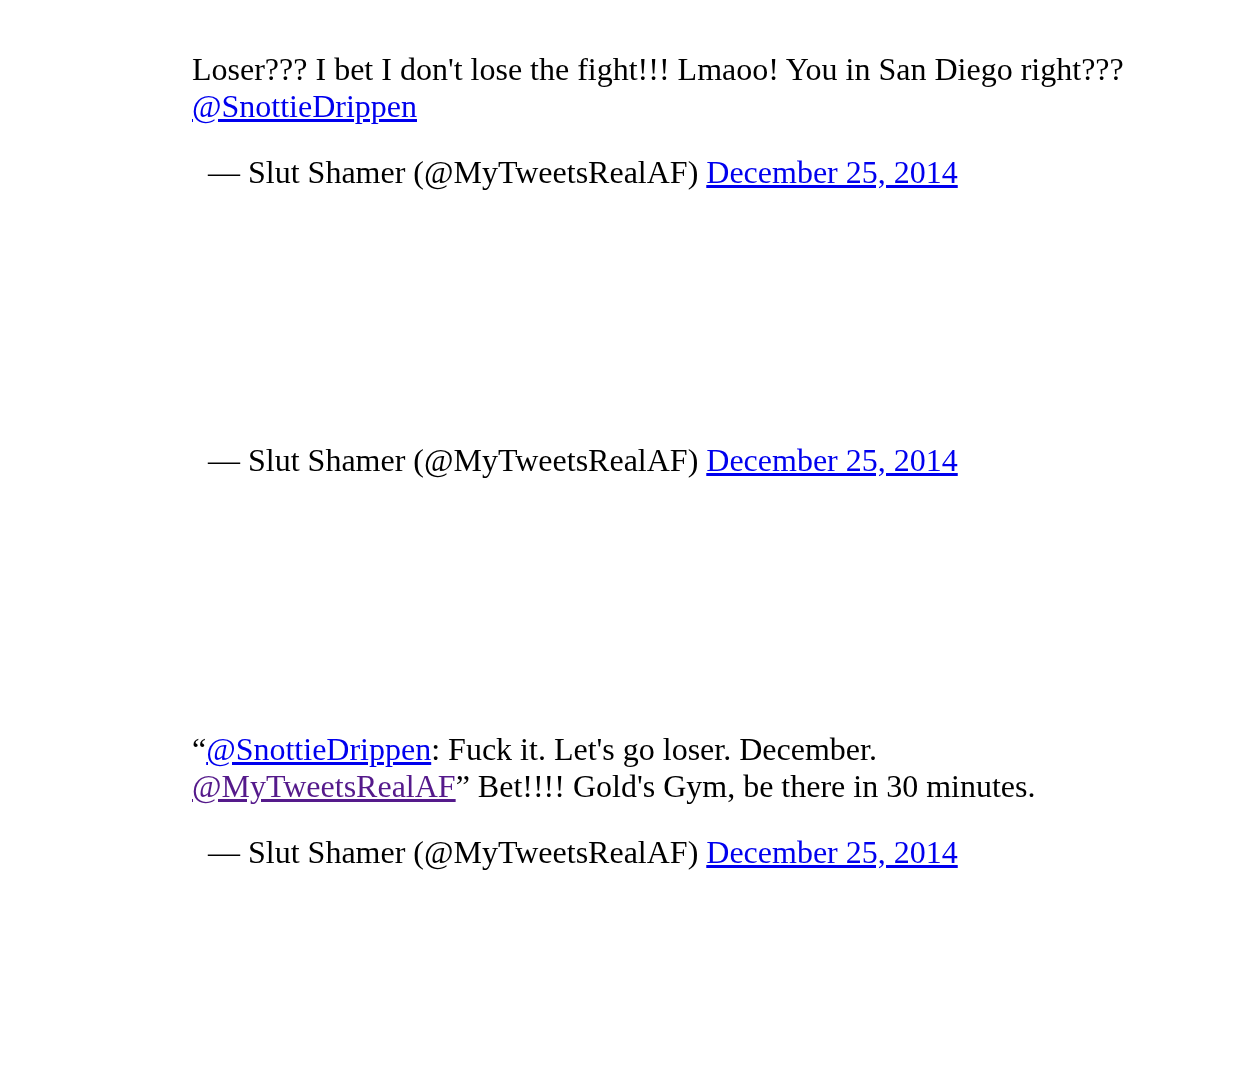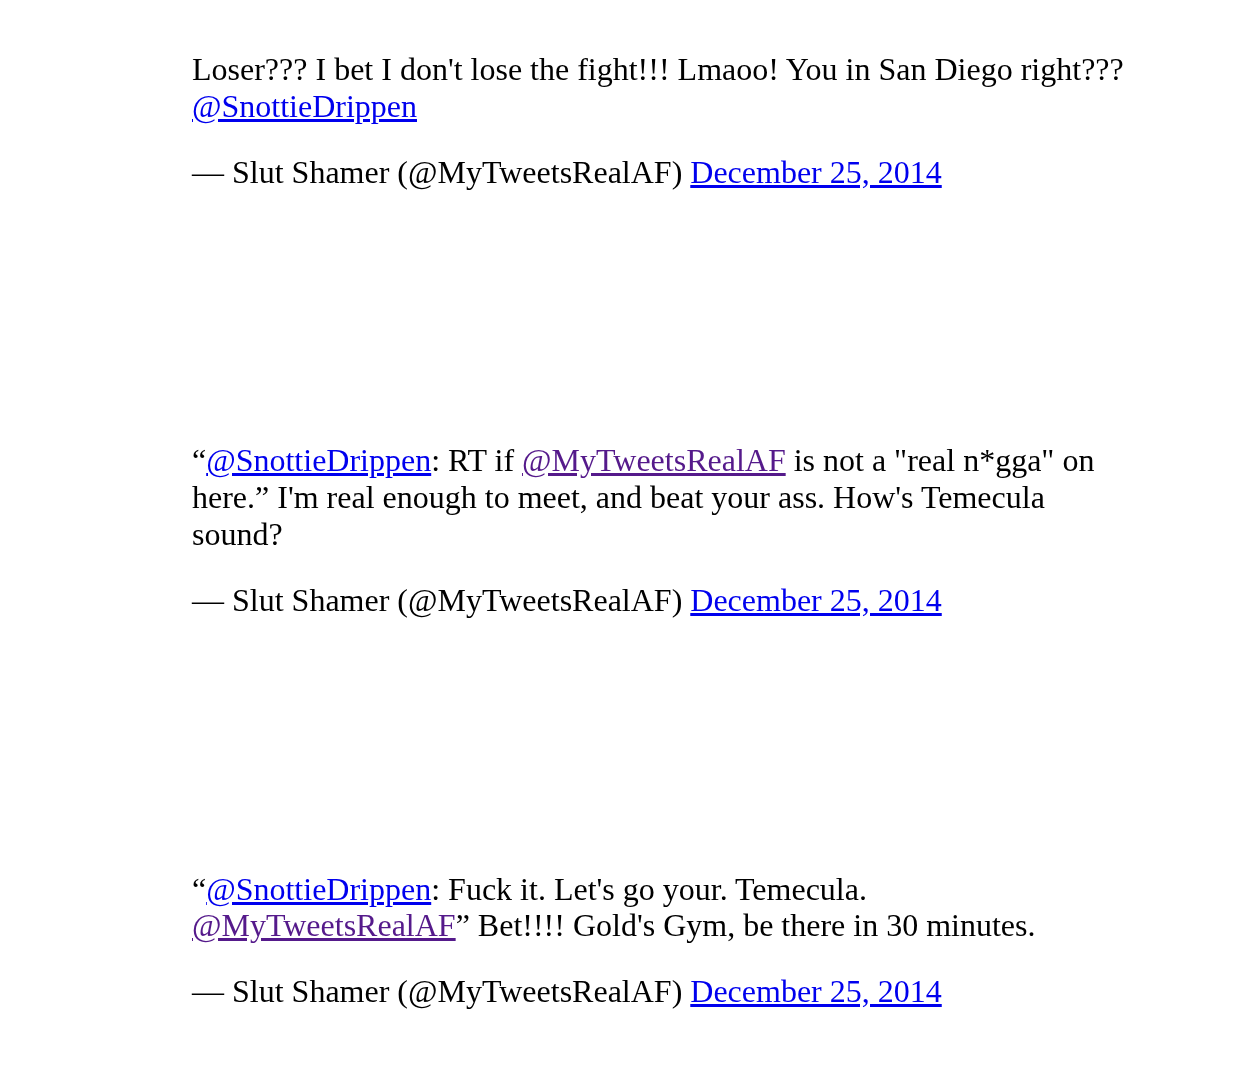--- a/index.html
+++ b/index.html
@@ -25,21 +25,21 @@
     padding: 0;
     width: 941px;
   }
   .tweet:last-child {
     margin-bottom: 0;
   }
   .tweet-text {
     margin: 0;
   }
   .tweet-attribution {
-    margin: 29px 0 0 0;
+    margin: 29px 0 0 16px;
   }
   a.tweet-link {
     color: var(--link-color, #0000EE);
     text-decoration: underline;
     cursor: pointer;
   }
   a.tweet-link.visited {
     color: var(--visited-link-color, #551A8B);
   }
 </style>
@@ -47,22 +47,21 @@
 <body style="background: rgb(255, 255, 255);">
 
 <div class="page">
   <div class="tweet-list" id="tweet-list">
   <blockquote class="tweet">
     <p class="tweet-text"><span>Loser??? I bet I don't lose the fight!!! Lmaoo! You in San Diego right??? </span><a class="tweet-link mention-link" href="#">@SnottieDrippen</a></p>
     <p class="tweet-attribution"><span class="attribution-prefix">— Slut Shamer (@MyTweetsRealAF) </span><a class="tweet-link date-link" href="#">December 25, 2014</a></p>
   </blockquote>
 
   <blockquote class="tweet">
-    <p class="tweet-text"><span>“</span><a class="tweet-link mention-link" href="#">@SnottieDrippen</a><span>: RT if </span><a class="tweet-link mention-link visited" href="#">@MyTweetsRealAF</a><span> is not a "real n*gga" on here.” I'm real enough to meet, and beat your ass. How's Temecula sound?</span></p>
     <p class="tweet-attribution"><span class="attribution-prefix">— Slut Shamer (@MyTweetsRealAF) </span><a class="tweet-link date-link" href="#">December 25, 2014</a></p>
   </blockquote>
 
   <blockquote class="tweet">
-    <p class="tweet-text"><span>“</span><a class="tweet-link mention-link" href="#">@SnottieDrippen</a><span>: Fuck it. Let's go your. Temecula. </span><a class="tweet-link mention-link visited" href="#">@MyTweetsRealAF</a><span>” Bet!!!! Gold's Gym, be there in 30 minutes.</span></p>
+    <p class="tweet-text"><span>“</span><a class="tweet-link mention-link" href="#">@SnottieDrippen</a><span>: Fuck it. Let's go loser. December. </span><a class="tweet-link mention-link visited" href="#">@MyTweetsRealAF</a><span>” Bet!!!! Gold's Gym, be there in 30 minutes.</span></p>
     <p class="tweet-attribution"><span class="attribution-prefix">— Slut Shamer (@MyTweetsRealAF) </span><a class="tweet-link date-link" href="#">December 25, 2014</a></p>
   </blockquote>
 </div>
 </div>
 
 </body></html>

